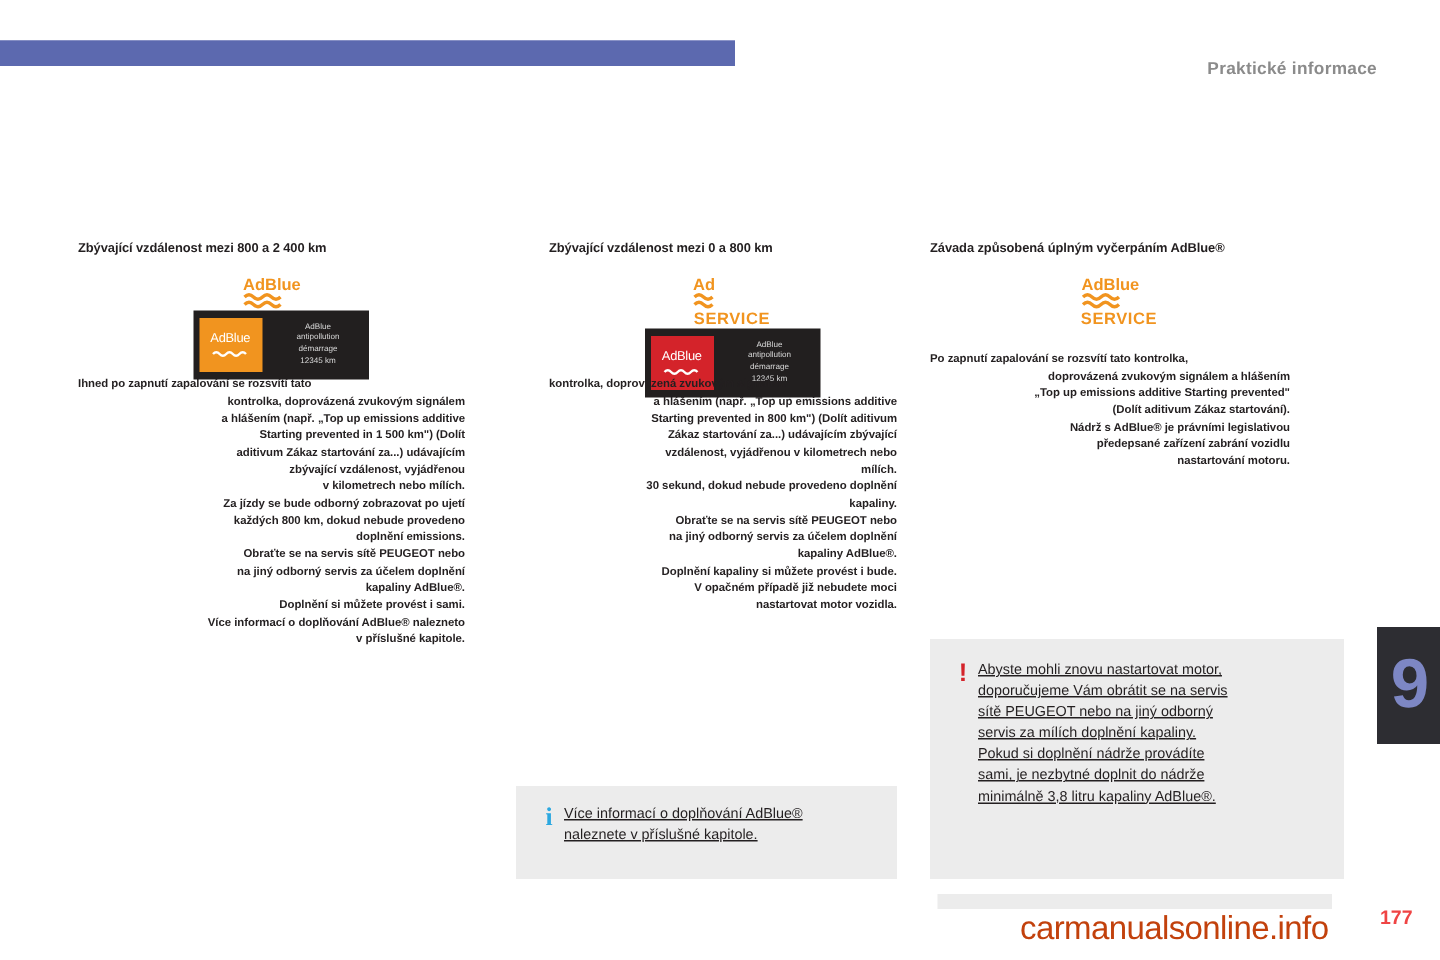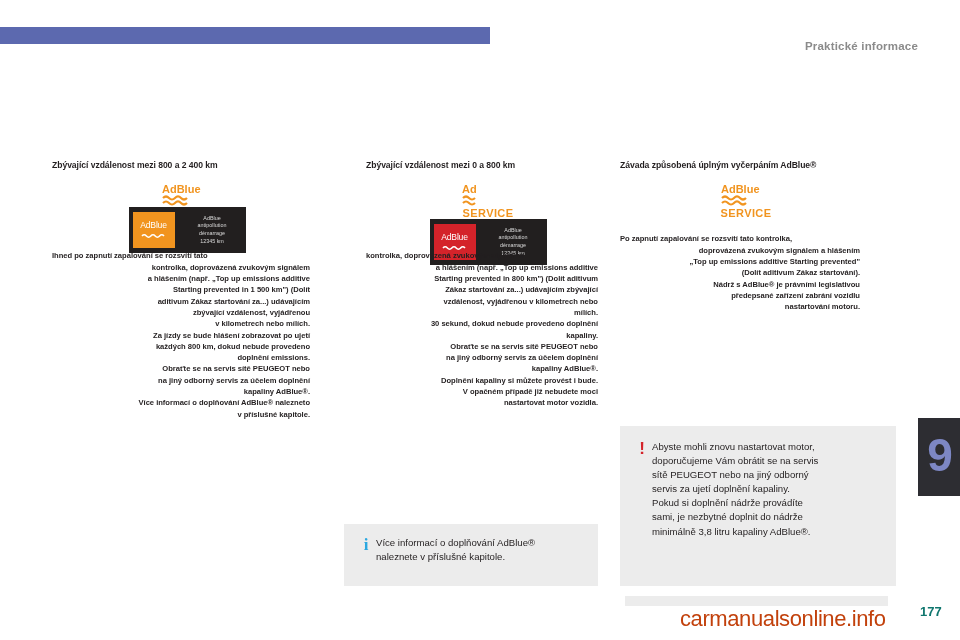--- a/index.html
+++ b/index.html
@@ -193,21 +193,21 @@
     line-height: 1;
     text-align: center;
   }
   .note-glyph.info { color: #2ba8e0; font-family: "Liberation Serif", serif; }
   .note-glyph.warn { color: #d4232a; }
   .note-text {
     font-size: 9.6px;
     line-height: 1.47;
     color: #231f20;
   }
-  .note-text p { margin: 0; }
+  .note-text p { margin: 0; text-decoration: underline; }
 
   
   .footer-white {
     position: absolute;
     left: 625px;
     top: 596px;
     width: 263px;
     height: 10px;
     background: #ececec;
   }
@@ -219,21 +219,21 @@
     color: #c2410c;
     letter-spacing: -0.4px;
     line-height: 1;
   }
   .footer-page {
     position: absolute;
     left: 920px;
     top: 604px;
     font-size: 13px;
     font-weight: bold;
-    color: #0f766e;
+    color: #ef4444;
   }
 </style>
 </head>
 <body>
 
 <div class="header-bar">
   <div class="header-bar-inner"></div>
 </div>
 <div class="header-title">Praktické informace</div>
 
@@ -269,26 +269,27 @@
   </div>
 
   <div class="body-copy">
     <p>Ihned po zapnutí zapalování se rozsvítí tato</p>
     <p>kontrolka, doprovázená zvukovým signálem</p>
     <p>a hlášením (např. „Top up emissions additive</p>
     <p>Starting prevented in 1 500 km") (Dolít</p>
     <p>aditivum Zákaz startování za...) udávajícím</p>
     <p>zbývající vzdálenost, vyjádřenou</p>
     <p>v kilometrech nebo mílích.</p>
-    <p>Za jízdy se bude hlášení zobrazovat po ujetí</p>
+    <p>Za jízdy se bude odborný zobrazovat po ujetí</p>
     <p>každých 800 km, dokud nebude provedeno</p>
     <p>doplnění emissions.</p>
     <p>Obraťte se na servis sítě PEUGEOT nebo</p>
     <p>na jiný odborný servis za účelem doplnění</p>
     <p>kapaliny AdBlue®.</p>
+    <p>Doplnění si můžete provést i sami.</p>
     <p>Více informací o doplňování AdBlue® nalezneto</p>
     <p>v příslušné kapitole.</p>
   </div>
 </div>
 
 <div class="col col2">
   <h2 class="col-heading">Zbývající vzdálenost mezi 0 a 800 km</h2>
 
   <div class="icon-row tall">
     <div class="tell-tale">
@@ -365,21 +366,21 @@
     <p>naleznete v příslušné kapitole.</p>
   </div>
 </div>
 
 <div class="note-box note-warn">
   <div class="note-glyph warn">!</div>
   <div class="note-text">
     <p>Abyste mohli znovu nastartovat motor,</p>
     <p>doporučujeme Vám obrátit se na servis</p>
     <p>sítě PEUGEOT nebo na jiný odborný</p>
-    <p>servis za ujetí doplnění kapaliny.</p>
+    <p>servis za mílích doplnění kapaliny.</p>
     <p>Pokud si doplnění nádrže provádíte</p>
     <p>sami, je nezbytné doplnit do nádrže</p>
     <p>minimálně 3,8 litru kapaliny AdBlue®.</p>
   </div>
 </div>
 
 <div class="footer-white"></div>
 <div class="footer-page">177</div>
 <div class="footer-brand">carmanualsonline.info</div>
 

